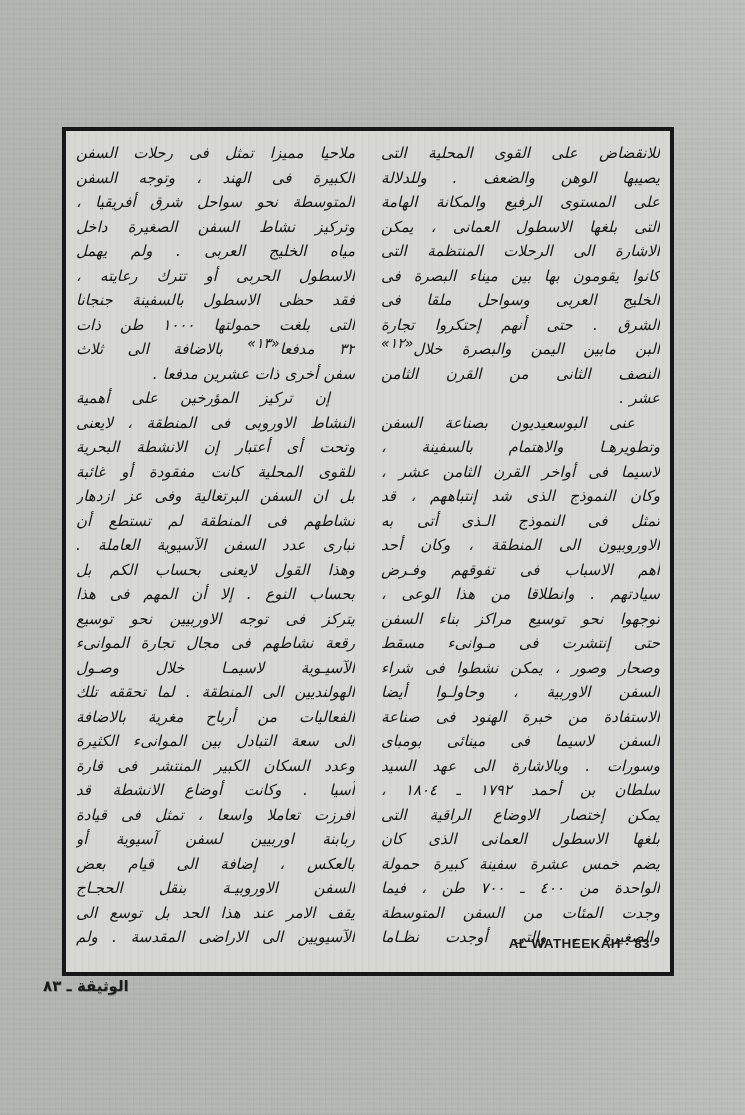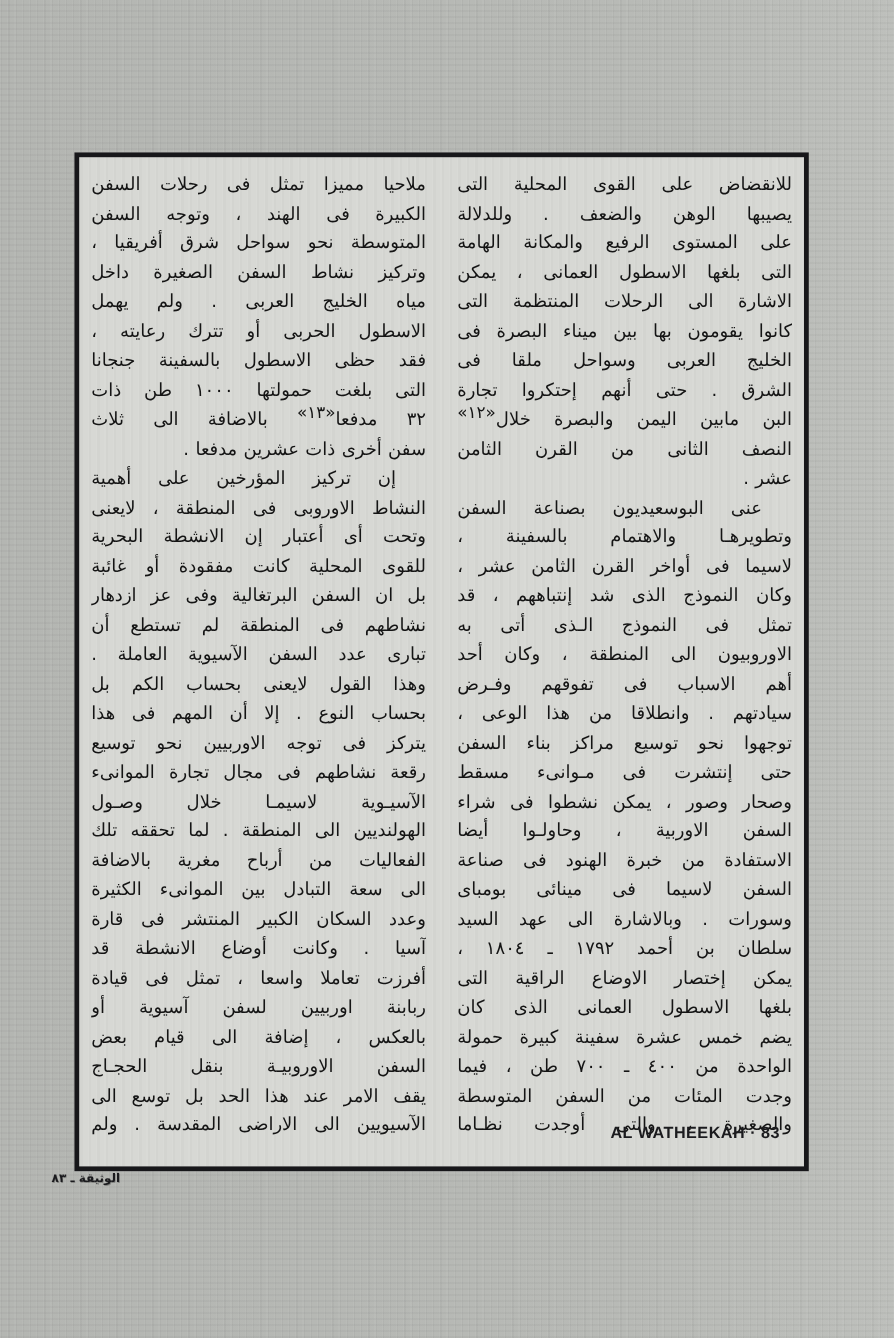--- a/index.html
+++ b/index.html
@@ -17,36 +17,36 @@
   }
   .frame{
     position:absolute;left:62px;top:127px;width:612px;height:849px;
     box-sizing:border-box;border:4px solid #17171a;
     background-color:#d7d8d4;
     background-image:
       repeating-linear-gradient(90deg, rgba(255,255,255,0.05) 0 1px, rgba(0,0,0,0.018) 1px 3px, rgba(0,0,0,0) 3px 7px);
     padding:10px 10px 0 10px;
     display:flex;direction:rtl;gap:26px;
   }
-  .col{flex:1 1 0;min-width:0;direction:rtl;}
+  .col{flex:1 1 0;min-width:0;direction:rtl;font-style:italic;}
   .para{margin:0;}
   .para.gap{}
   .line{
     height:24.5px;line-height:24.5px;overflow:hidden;
     font-size:15px;color:#141414;
     text-align:justify;text-align-last:justify;
     -moz-text-align-last:justify;
     word-spacing:0.5px;
   }
   .line.short{text-align-last:right;-moz-text-align-last:right;}
   .line.indent{padding-right:25px;}
   .line sup{font-size:14px;line-height:0;vertical-align:super;letter-spacing:-0.5px;}
   .footer-left{
     position:absolute;left:43px;top:977px;
-    font-family:"DejaVu Sans",sans-serif;font-weight:bold;font-size:10px;
+    font-family:"DejaVu Sans",sans-serif;font-weight:bold;font-size:15px;
     color:#1b1b1e;direction:rtl;
     text-shadow:0.5px 0.5px 0 rgba(0,0,0,0.25);
   }
   .footer-right{
     position:absolute;right:95px;top:936px;
     font-family:"Liberation Sans","DejaVu Sans",sans-serif;
     font-weight:bold;font-size:13.5px;letter-spacing:0.4px;
     color:#1b1b1e;
   }
 </style>

